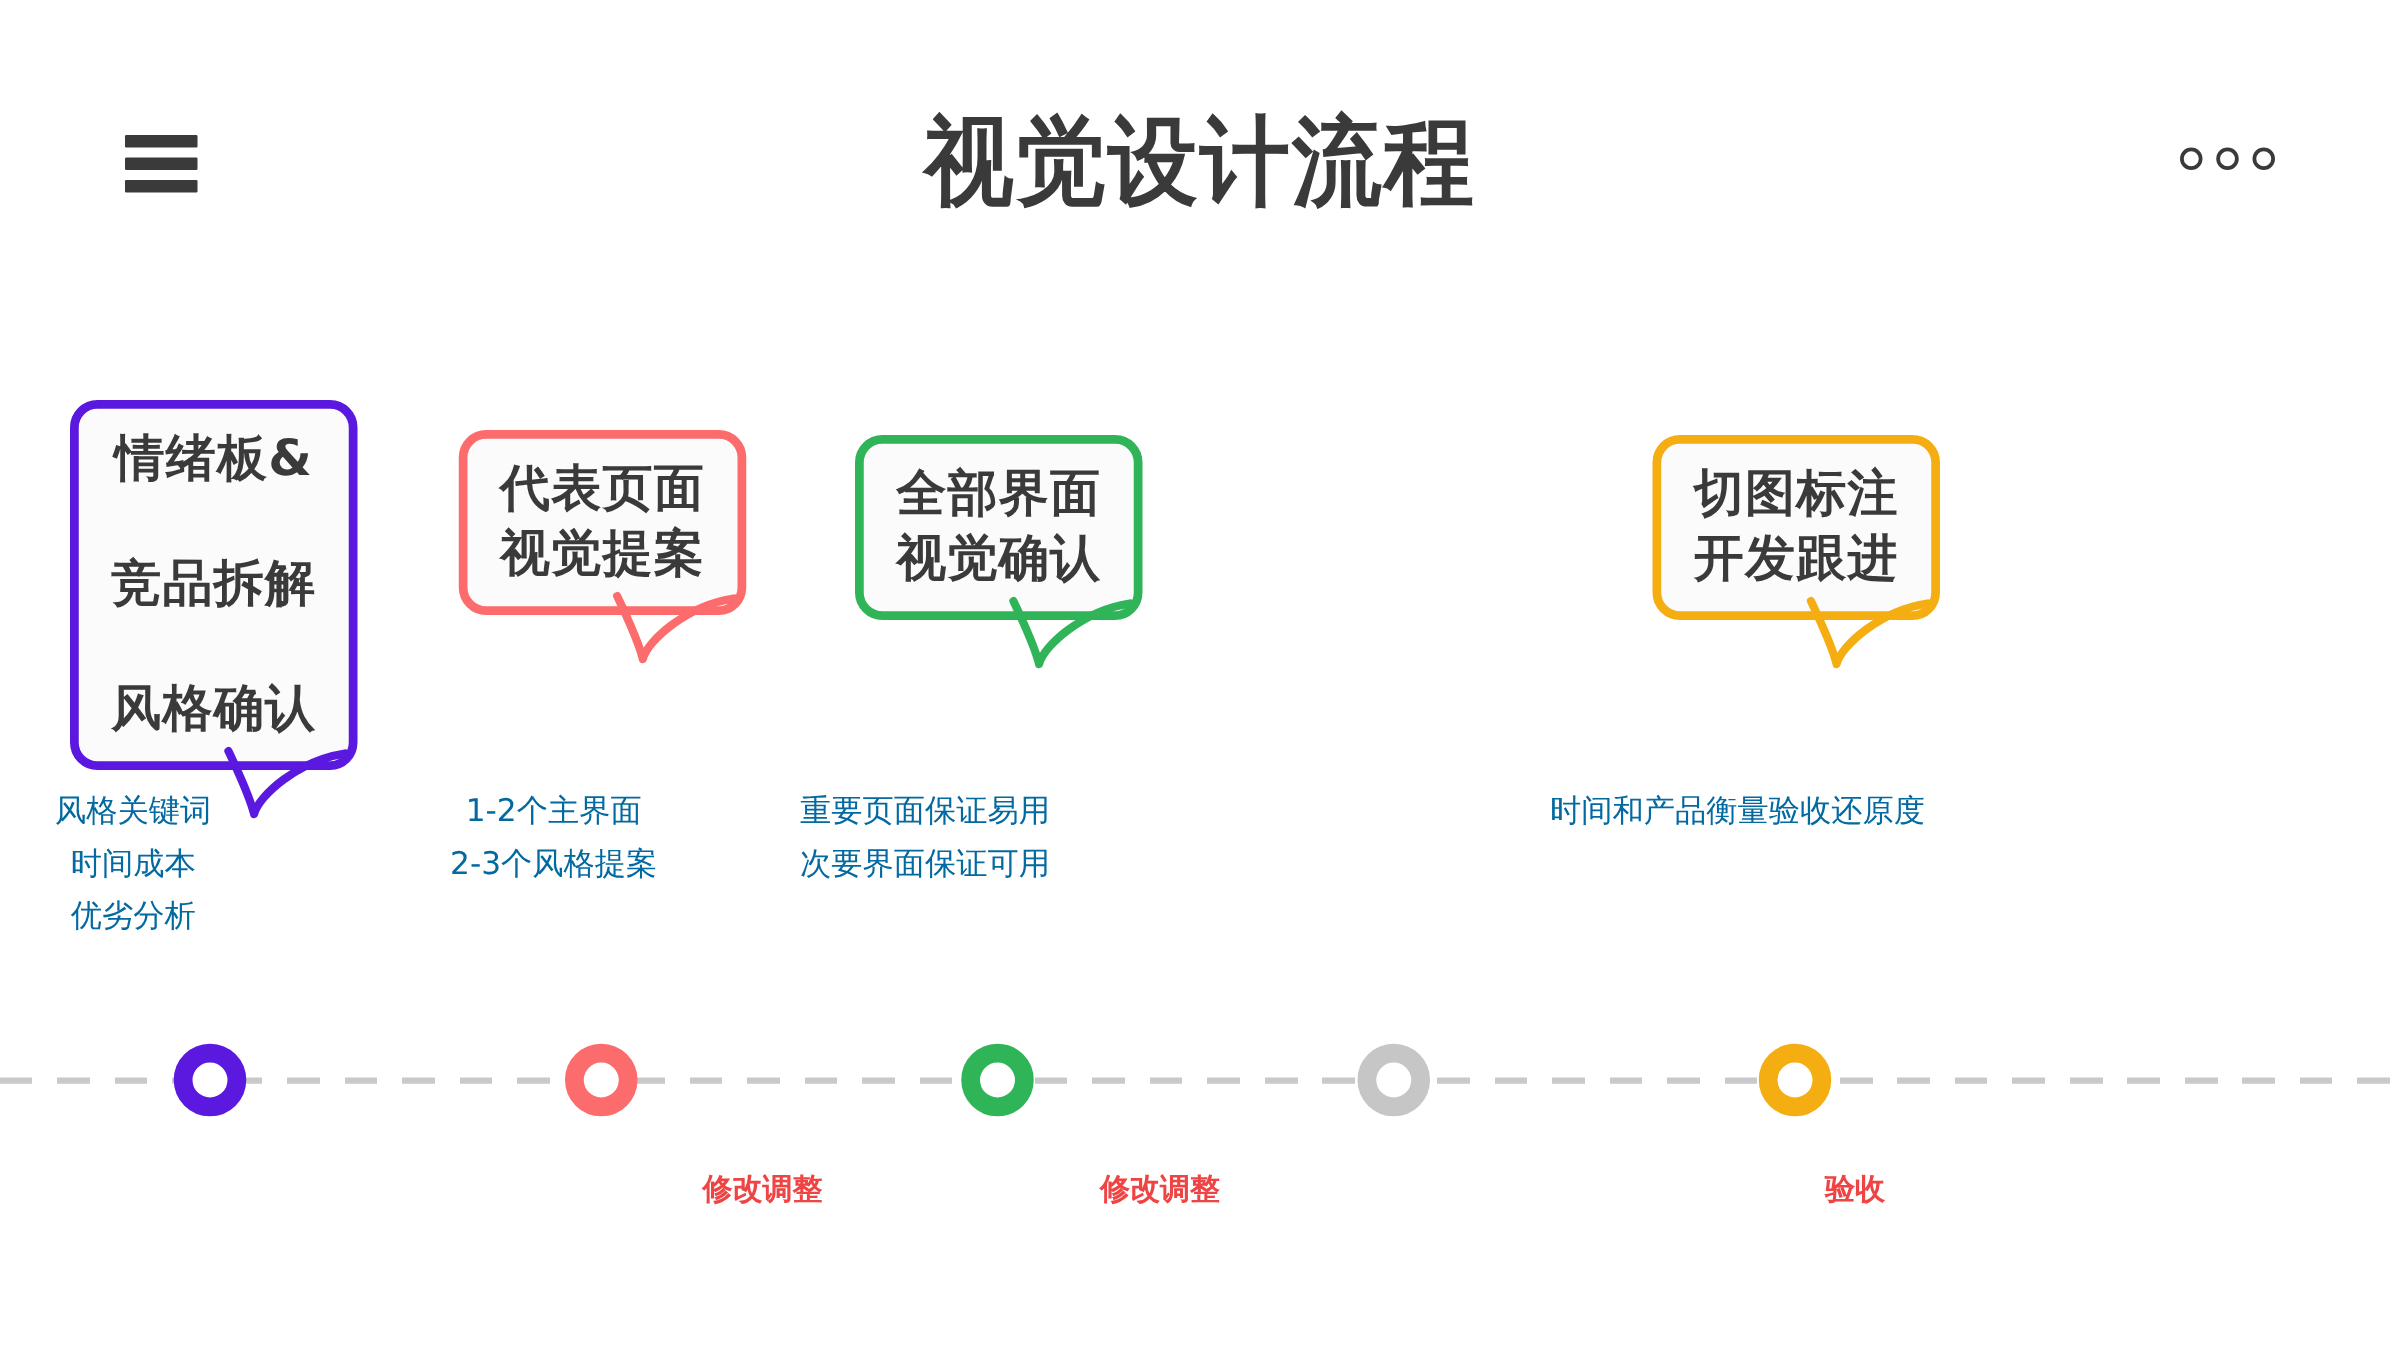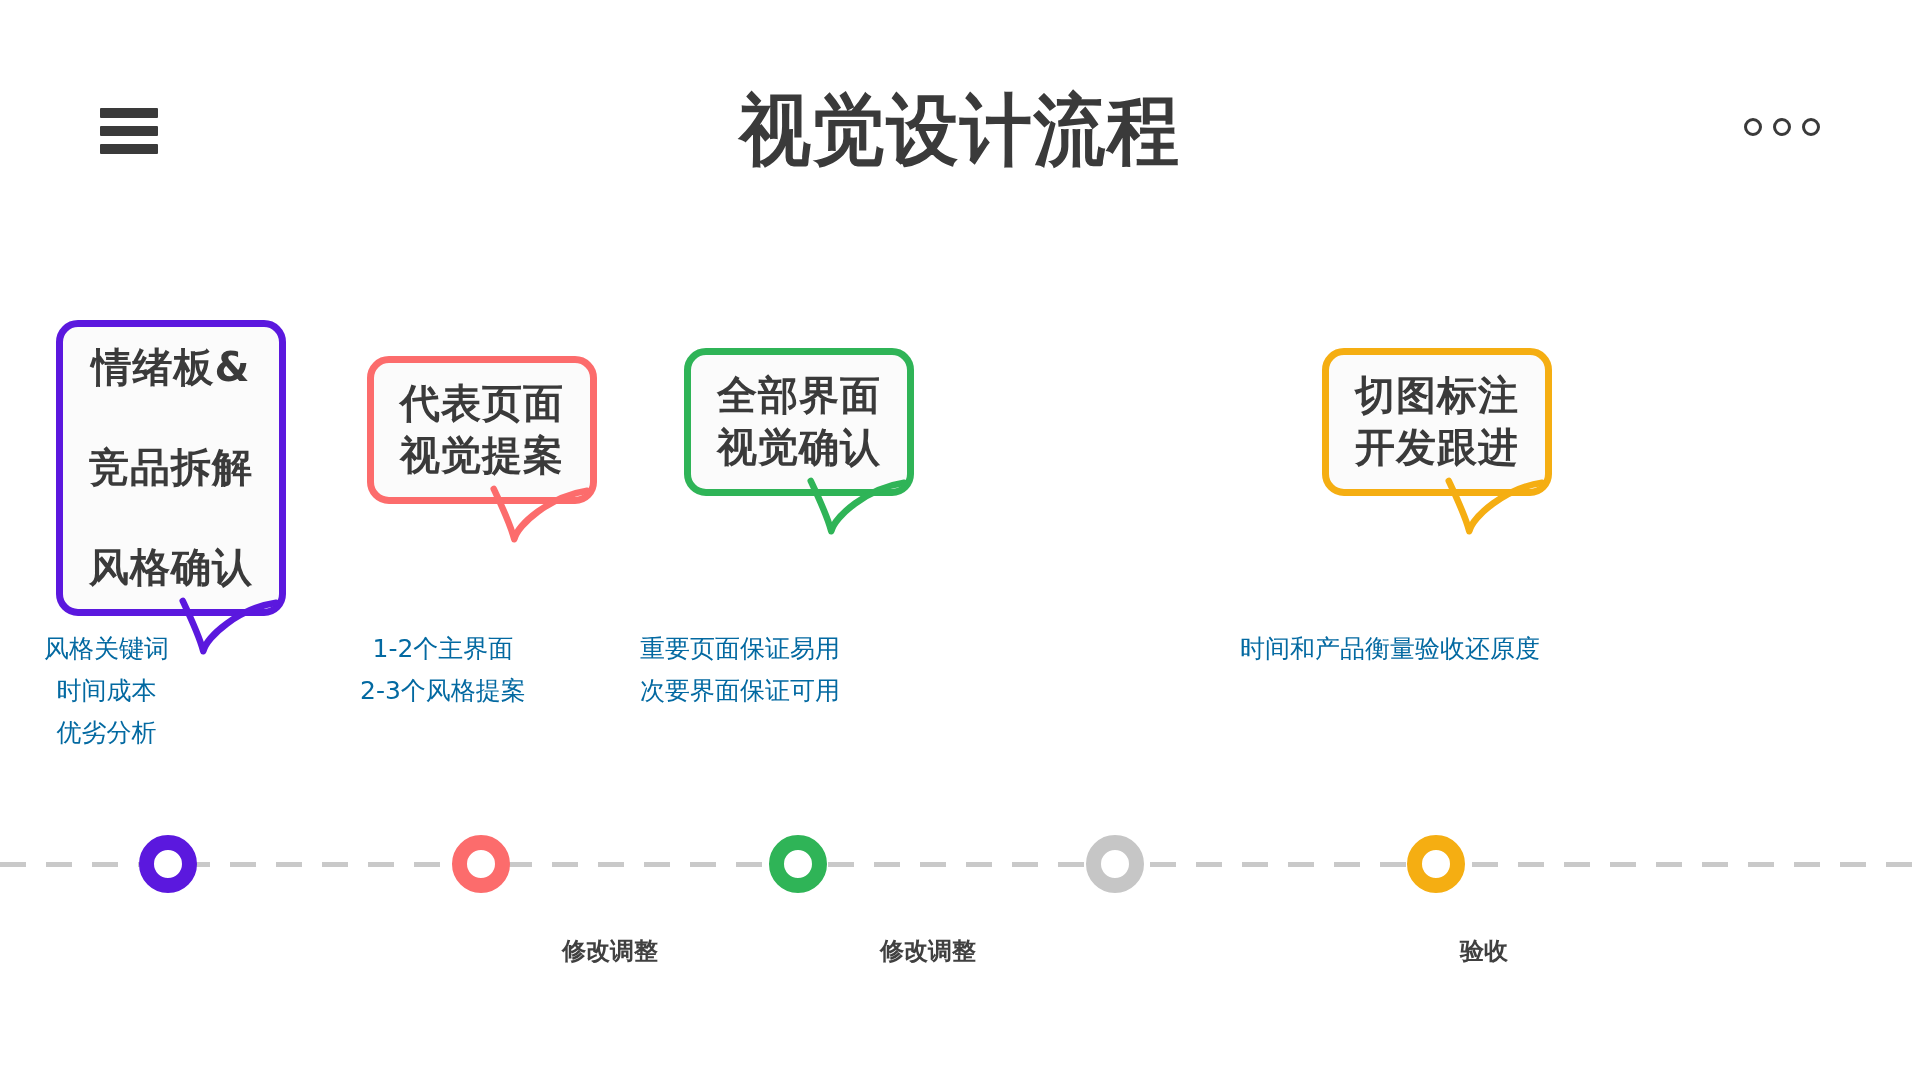--- a/index.html
+++ b/index.html
@@ -164,21 +164,21 @@
     border-style: solid;
     border-width: 15px;
     background: #ffffff;
     cursor: pointer;
   }
 
   .step-label {
     position: absolute;
     font-size: 24px;
     font-weight: 700;
-    color: #404040;
+    color: #ef4444;
     white-space: nowrap;
     text-align: center;
     font-family: "DejaVu Sans", "Liberation Sans", sans-serif;
   }
 </style>
 </head>
 <body>
 
 <div id="stage">
 
@@ -202,21 +202,21 @@
       <div class="bubble-wrap" style="left: 56px; top: -20px;">
         <div class="bubble" style="border-color: rgb(91, 24, 222); width: 230px; gap: 48px;">
           <div class="bubble-line">情绪板&amp;</div>
           <div class="bubble-line">竞品拆解</div>
           <div class="bubble-line">风格确认</div>
           <svg class="bubble-tail" viewBox="0 0 120 60">
             <path d="M4 2 C 4 2, 22 40, 26 56 C 30 40, 64 10, 104 4" fill="none" stroke="#5B18DE" stroke-width="7" stroke-linecap="round" stroke-linejoin="round"></path>
           </svg>
         </div>
       </div>
-      <div class="bubble-wrap" style="left: 367px; top: 16px;">
+      <div class="bubble-wrap" style="left: 367px; top: 4px;">
         <div class="bubble" style="border-color: rgb(252, 108, 108); width: 230px;">
           <div class="bubble-line">代表页面</div>
           <div class="bubble-line">视觉提案</div>
           <svg class="bubble-tail" viewBox="0 0 120 60">
             <path d="M4 2 C 4 2, 22 40, 26 56 C 30 40, 64 10, 104 4" fill="none" stroke="#FC6C6C" stroke-width="7" stroke-linecap="round" stroke-linejoin="round"></path>
           </svg>
         </div>
       </div>
       <div class="bubble-wrap" style="left: 684px; top: 8px;">
         <div class="bubble" style="border-color: rgb(47, 180, 87); width: 230px; text-align: right;">

